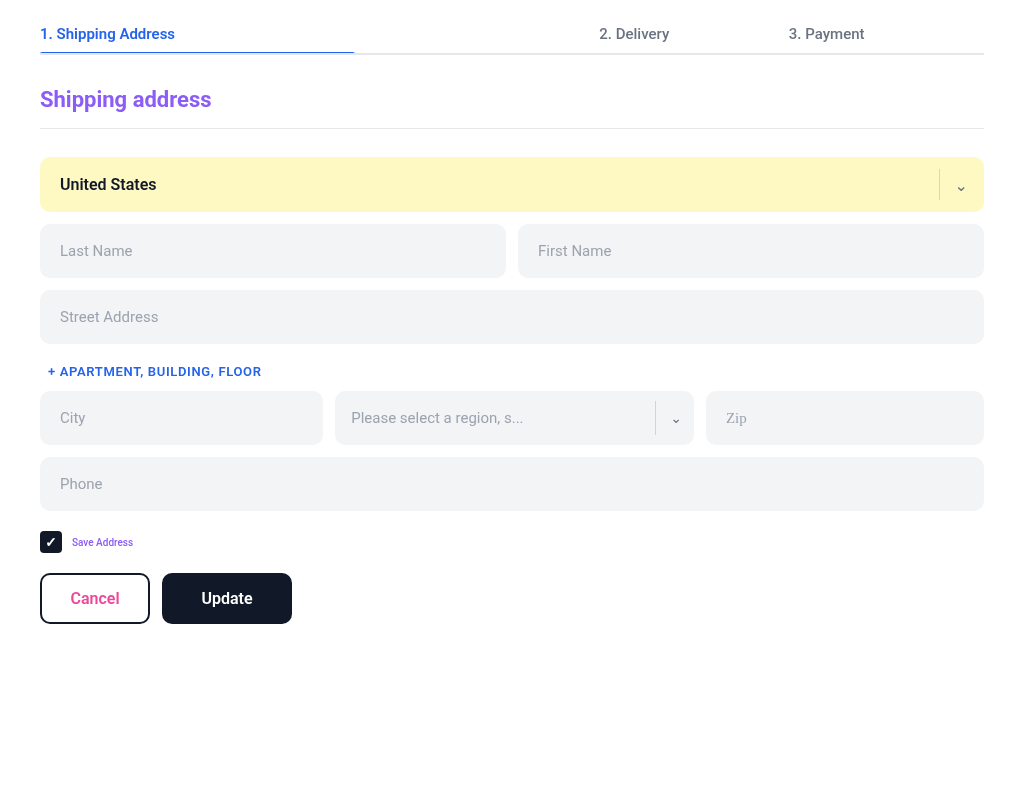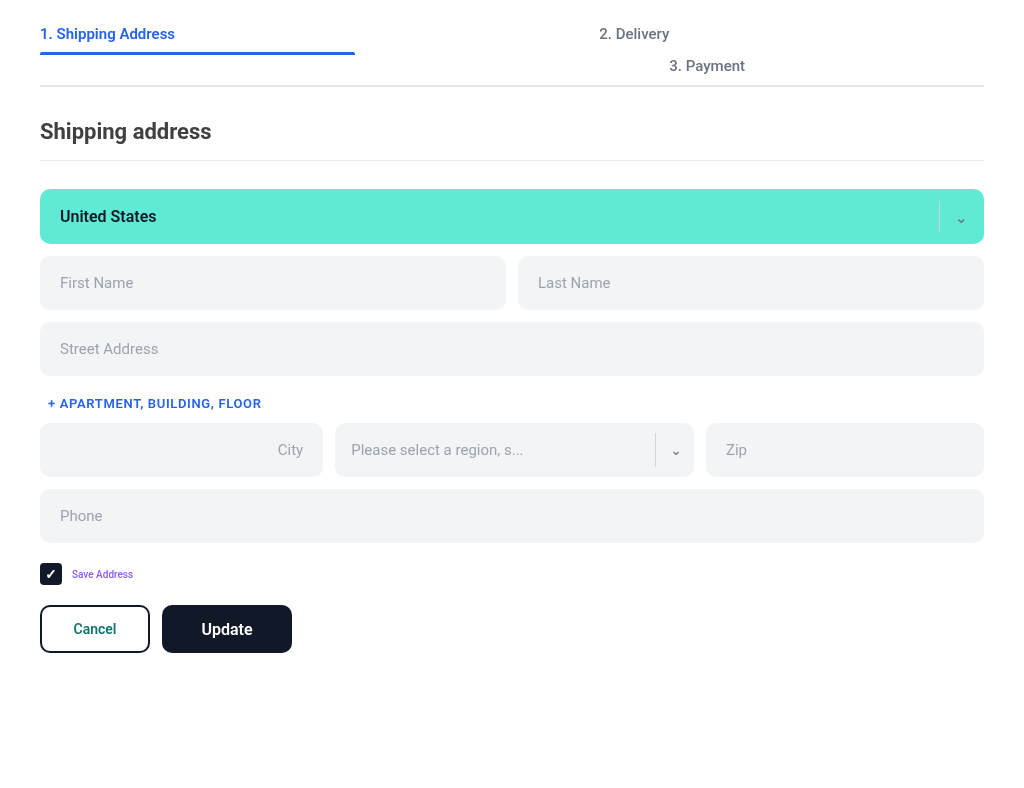--- a/index.html
+++ b/index.html
@@ -60,50 +60,49 @@
       height: 3px;
       background: #2563eb;
       border-radius: 2px 2px 0 0;
     }
 
     .step:nth-child(2) {
       text-align: right;
     }
 
     .step:nth-child(3) {
-      text-align: left;
-      margin-top: 32px;
+      text-align: center;
     }
 
     
     .main-content {
       padding: 32px 40px;
     }
 
     .section-title {
       font-size: 22px;
       font-weight: 700;
-      color: #404040;
+      color: #8b5cf6;
       margin-bottom: 16px;
     }
 
     .divider {
       height: 1px;
       background: #e5e7eb;
       margin-bottom: 28px;
     }
 
     
     .form-group {
       margin-bottom: 12px;
     }
 
     .country-select-wrapper {
       position: relative;
-      background: #5eead4;
+      background: #fef9c3;
       border-radius: 10px;
       border: none;
       margin-bottom: 12px;
     }
 
     .country-select {
       width: 100%;
       padding: 18px 50px 18px 20px;
       background: transparent;
       border: none;
@@ -169,21 +168,20 @@
 
     .city-row {
       display: flex;
       gap: 12px;
       margin-bottom: 12px;
       align-items: stretch;
     }
 
     .city-input {
       flex: 0 0 30%;
-      text-align: right;
     }
 
     .region-select-wrapper {
       flex: 0 0 38%;
       position: relative;
       background: #f3f4f6;
       border-radius: 10px;
     }
 
     .region-select {
@@ -213,20 +211,21 @@
       position: absolute;
       right: 38px;
       top: 10px;
       bottom: 10px;
       width: 1px;
       background: #d1d5db;
     }
 
     .zip-input {
       flex: 1;
+      font-family: Liberation Serif, serif;
     }
 
     
     .save-address-row {
       display: flex;
       align-items: center;
       gap: 10px;
       margin: 20px 0 20px 0;
     }
 
@@ -273,23 +272,23 @@
       display: flex;
       gap: 12px;
       margin-top: 4px;
     }
 
     .btn-cancel {
       padding: 14px 28px;
       background: #fff;
       border: 2px solid #111827;
       border-radius: 10px;
-      font-size: 14px;
-      font-weight: 600;
-      color: #0f766e;
+      font-size: 16px;
+      font-weight: 600;
+      color: #ec4899;
       cursor: pointer;
       min-width: 110px;
     }
 
     .btn-update {
       padding: 14px 28px;
       background: #111827;
       border: none;
       border-radius: 10px;
       font-size: 16px;
@@ -327,22 +326,22 @@
       <option>Canada</option>
       <option>United Kingdom</option>
       <option>Australia</option>
     </select>
     <div class="separator-line"></div>
     <span class="select-chevron">⌄</span>
   </div>
 
   
   <div class="name-row">
+    <input type="text" class="input-field" placeholder="Last Name" style="">
     <input type="text" class="input-field" placeholder="First Name" style="">
-    <input type="text" class="input-field" placeholder="Last Name" style="">
   </div>
 
   
   <div class="form-group">
     <input type="text" class="input-field" placeholder="Street Address" style="">
   </div>
 
   
   <a class="add-apt-link">+ APARTMENT, BUILDING, FLOOR</a>
 

